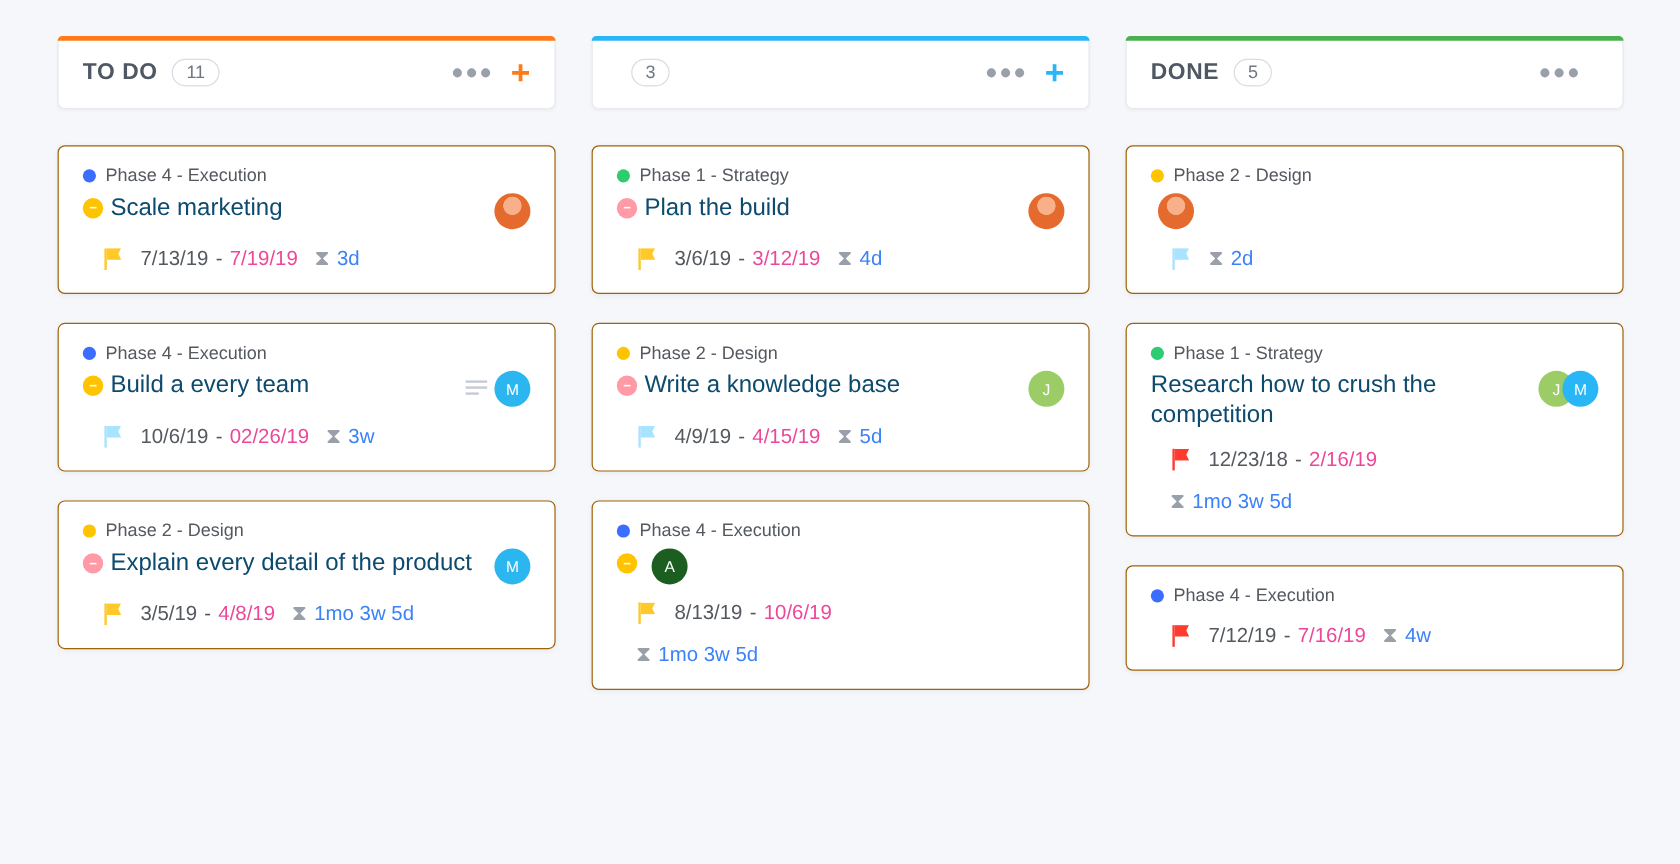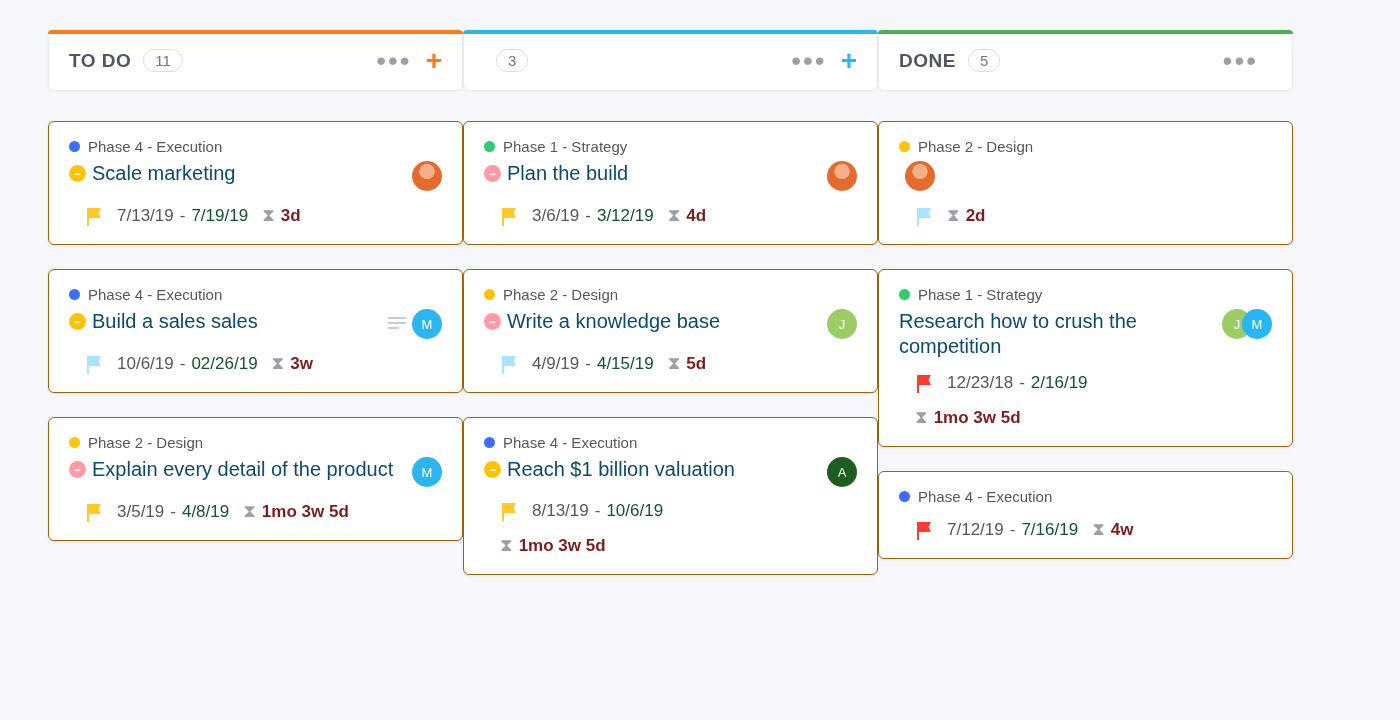--- a/index.html
+++ b/index.html
@@ -2,21 +2,21 @@
 <html><head>
 <meta charset="utf-8">
 <style>
   * { box-sizing: border-box; margin: 0; padding: 0; }
   body {
     font-family: -apple-system, BlinkMacSystemFont, "Segoe UI", Helvetica, Arial, sans-serif;
     background: #f5f7fa;
     padding: 30px 48px;
     color: #2a2e34;
   }
-  .board { display: flex; align-items: flex-start; }
+  .board { display: flex; gap: 30px; align-items: flex-start; }
   .column { width: 415px; flex-shrink: 0; }
 
   .col-header {
     background: #fff;
     border: 1px solid #e8eaee;
     border-radius: 6px;
     padding: 18px 20px;
     display: flex;
     align-items: center;
     margin-bottom: 30px;
@@ -75,28 +75,28 @@
   .desc-icon span:nth-child(3){ width:60%; }
   .avatar {
     width: 30px; height: 30px; border-radius: 50%; display: inline-flex;
     align-items: center; justify-content: center; color: #fff; font-size: 13px;
     font-weight: 500; flex-shrink: 0; margin-left: 6px;
   }
   .avatar.photo { background: radial-gradient(circle at 50% 35%, #f7b089 30%, #e46a2e 32%); }
   .avatar-stack { display:flex; }
   .avatar-stack .avatar + .avatar { margin-left: -10px; }
 
-  .meta-row { display: flex; align-items: flex-end; flex-wrap: wrap; gap: 8px 14px; margin-top: 14px; padding-left: 16px; color: #54585f; font-size: 17px; }
+  .meta-row { display: flex; align-items: center; flex-wrap: wrap; gap: 8px 14px; margin-top: 14px; padding-left: 16px; color: #54585f; font-size: 17px; }
   .flag { width: 18px; height: 18px; position: relative; }
   .flag::before { content:''; position:absolute; left:2px; top:0; width:2px; height:18px; background: var(--flag); }
   .flag::after { content:''; position:absolute; left:4px; top:0; width:12px; height:10px; background: var(--flag); clip-path: polygon(0 0, 100% 0, 80% 50%, 100% 100%, 0 100%); }
   .dates { display:flex; align-items:center; gap:6px; }
-  .date-end { color: #14532d; }
+  .date-end { color: #ec4899; }
   .hourglass { color:#9aa0a9; font-size:18px; }
-  .dur-val { color:#7f1d1d;font-weight:bold; }
+  .dur-val { color:#3b82f6; }
   .duration { display:flex; align-items:center; gap:6px; }
 </style>
 </head>
 <body>
 
 <div class="board">
     <div class="column" style="--accent: #ff7b1a;">
       <div class="col-header" style="--accent: #ff7b1a;">
         <span class="col-title">TO DO</span>
         <span class="count-pill">11</span>
@@ -129,21 +129,21 @@
           </span>
         </div>
       </div>
       <div class="card">
         <div class="phase-row">
           <span class="phase-dot" style="background: rgb(59, 110, 255);"></span>
           <span>Phase 4 - Execution</span>
         </div>
         <div class="title-row">
           <span class="status-dot" style="background: rgb(255, 196, 0);">−</span>
-          <span class="card-title">Build a sales sales</span>
+          <span class="card-title">Build a every team</span>
           <span class="desc-icon">
             <span></span>
             <span></span>
             <span></span>
           </span>
           <span class="avatar-stack">
             <span class="avatar" style="background: rgb(43, 182, 240);">M</span>
           </span>
         </div>
         <div class="meta-row">
@@ -242,21 +242,20 @@
           </span>
         </div>
       </div>
       <div class="card">
         <div class="phase-row">
           <span class="phase-dot" style="background: rgb(59, 110, 255);"></span>
           <span>Phase 4 - Execution</span>
         </div>
         <div class="title-row">
           <span class="status-dot" style="background: rgb(255, 196, 0);">−</span>
-          <span class="card-title">Reach $1 billion valuation</span>
           <span class="avatar-stack">
             <span class="avatar" style="background: rgb(27, 94, 32);">A</span>
           </span>
         </div>
         <div class="meta-row">
           <span class="flag" style="--flag: #ffc929;"></span>
           <span class="dates">
             <span>8/13/19</span>
             <span> - </span>
             <span class="date-end">10/6/19</span>

